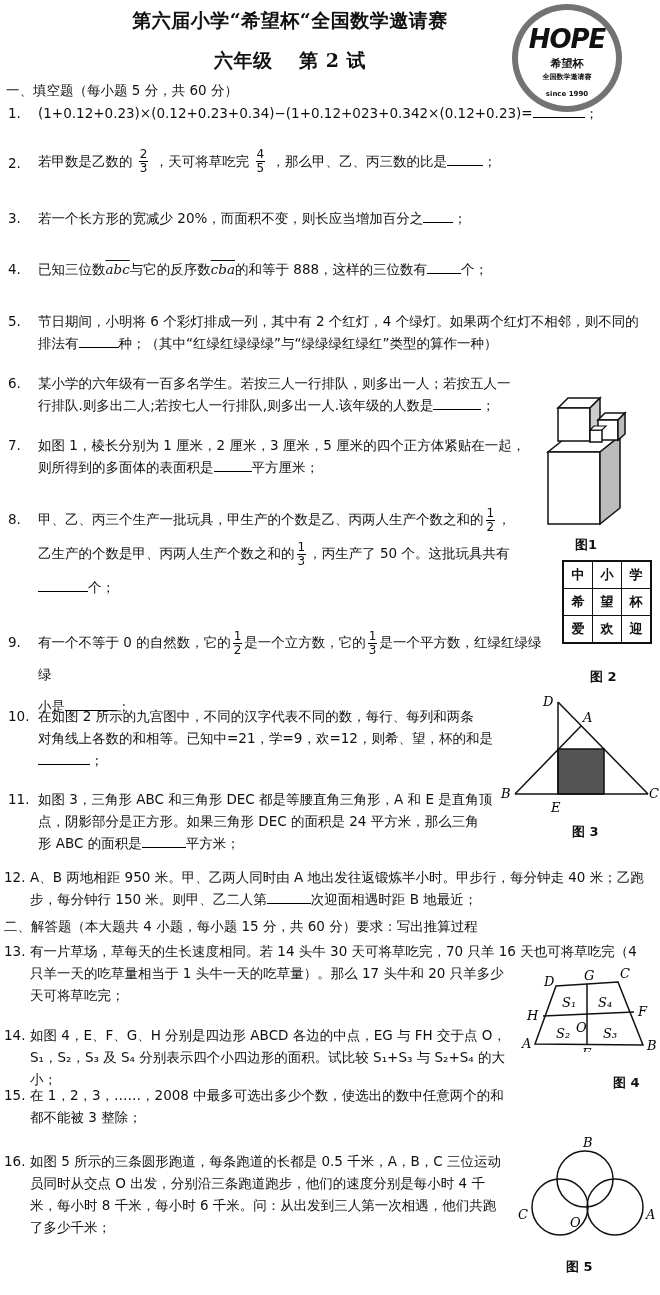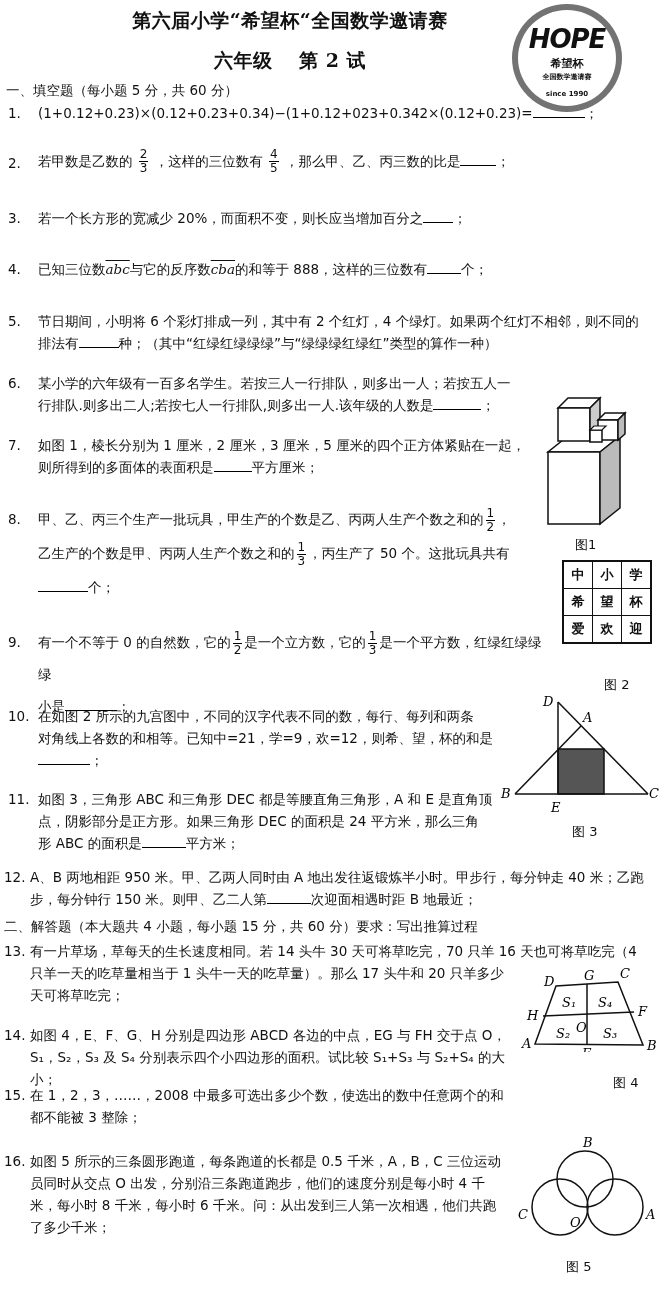--- a/index.html
+++ b/index.html
@@ -16,21 +16,21 @@
   .blank { display: inline-block; border-bottom: 1px solid #000; height: 14px; vertical-align: baseline; }
   .frac { display: inline-flex; flex-direction: column; align-items: center; vertical-align: middle;
           font-size: 12px; line-height: 13px; margin: 0 2px; }
   .frac .n { border-bottom: 1px solid #000; padding: 0 1px; }
   .ov { text-decoration: overline; font-style: italic; font-family: "DejaVu Serif", serif; }
   .logo { left: 512px; top: 4px; width: 98px; height: 96px; border: 6px solid #737373; border-radius: 50%; text-align: center; }
   .logo .hope { font-size: 26px; font-weight: bold; font-style: italic; margin-top: 14px; letter-spacing: -1px; font-family: "DejaVu Sans", sans-serif; }
   .logo .cn { font-size: 11px; font-weight: bold; margin-top: 2px; text-align: center; }
   .logo .sub { font-size: 7px; font-weight: bold; margin-top: 1px; }
   .logo .since { font-size: 7px; font-weight: bold; margin-top: 8px; font-family: "DejaVu Sans", sans-serif; }
-  .caption { font-size: 13px; font-weight: normal; font-family: "DejaVu Sans", sans-serif; }
+  .caption { font-size: 13px; font-weight: bold; font-family: "DejaVu Sans", sans-serif; }
   .grid9 { left: 562px; top: 560px; border-collapse: collapse; border: 2px solid #111; }
   .grid9 td { width: 28px; height: 26px; border: 1px solid #111; text-align: center; font-weight: bold; font-size: 13px; padding: 0; }
   .lbl { font-style: italic; font-family: "DejaVu Serif", serif; font-size: 13px; }
 </style>
 </head>
 <body>
 
 <div class="abs title t1">第六届小学“希望杯“全国数学邀请赛</div>
 <div class="abs title t2">六年级　 第 2 试</div>
 
@@ -51,21 +51,21 @@
 </div>
 
 <div class="abs q" style="left:8px; top:148px; width:640px;">
   <span class="num" style="top:4px">2.</span>
   <div class="body">
     <span>若甲数是乙数的</span>
     <span class="frac">
         <span class="n">2</span>
         <span>3</span>
       </span>
-    <span>，这样的三位数有</span>
+    <span>，天可将草吃完</span>
     <span class="frac">
         <span class="n">4</span>
         <span>5</span>
       </span>
     <span>，那么甲、乙、丙三数的比是</span><span class="blank" style="width:36px"></span><span>；</span>
   </div>
 </div>
 
 <div class="abs q" style="left:8px; top:207px; width:640px;">
   <span class="num">3.</span>
@@ -224,21 +224,21 @@
     <td>望</td>
     <td>杯</td>
   </tr>
   <tr>
     <td>爱</td>
     <td>欢</td>
     <td>迎</td>
   </tr>
 </tbody>
   </table>
-<div class="abs caption" style="left:604px; top:668px;margin-top:8px;">图 2</div>
+<div class="abs caption" style="left:590px; top:668px;">图 2</div>
 
 <svg class="abs" style="left:495px; top:692px;" width="165" height="120">
   <rect x="63" y="57" width="46" height="45" fill="#555"></rect>
   <line x1="20" y1="102" x2="153" y2="102" stroke="#111" stroke-width="1.5"></line>
   <line x1="20" y1="102" x2="86" y2="34" stroke="#111" stroke-width="1.5"></line>
   <line x1="63" y1="10" x2="153" y2="102" stroke="#111" stroke-width="1.5"></line>
   <line x1="63" y1="10" x2="63" y2="102" stroke="#111" stroke-width="1.5"></line>
   <rect x="63" y="57" width="46" height="45" fill="none" stroke="#111" stroke-width="1.5"></rect>
   <text x="48" y="14" class="lbl">D</text>
   <text x="88" y="30" class="lbl">A</text>

